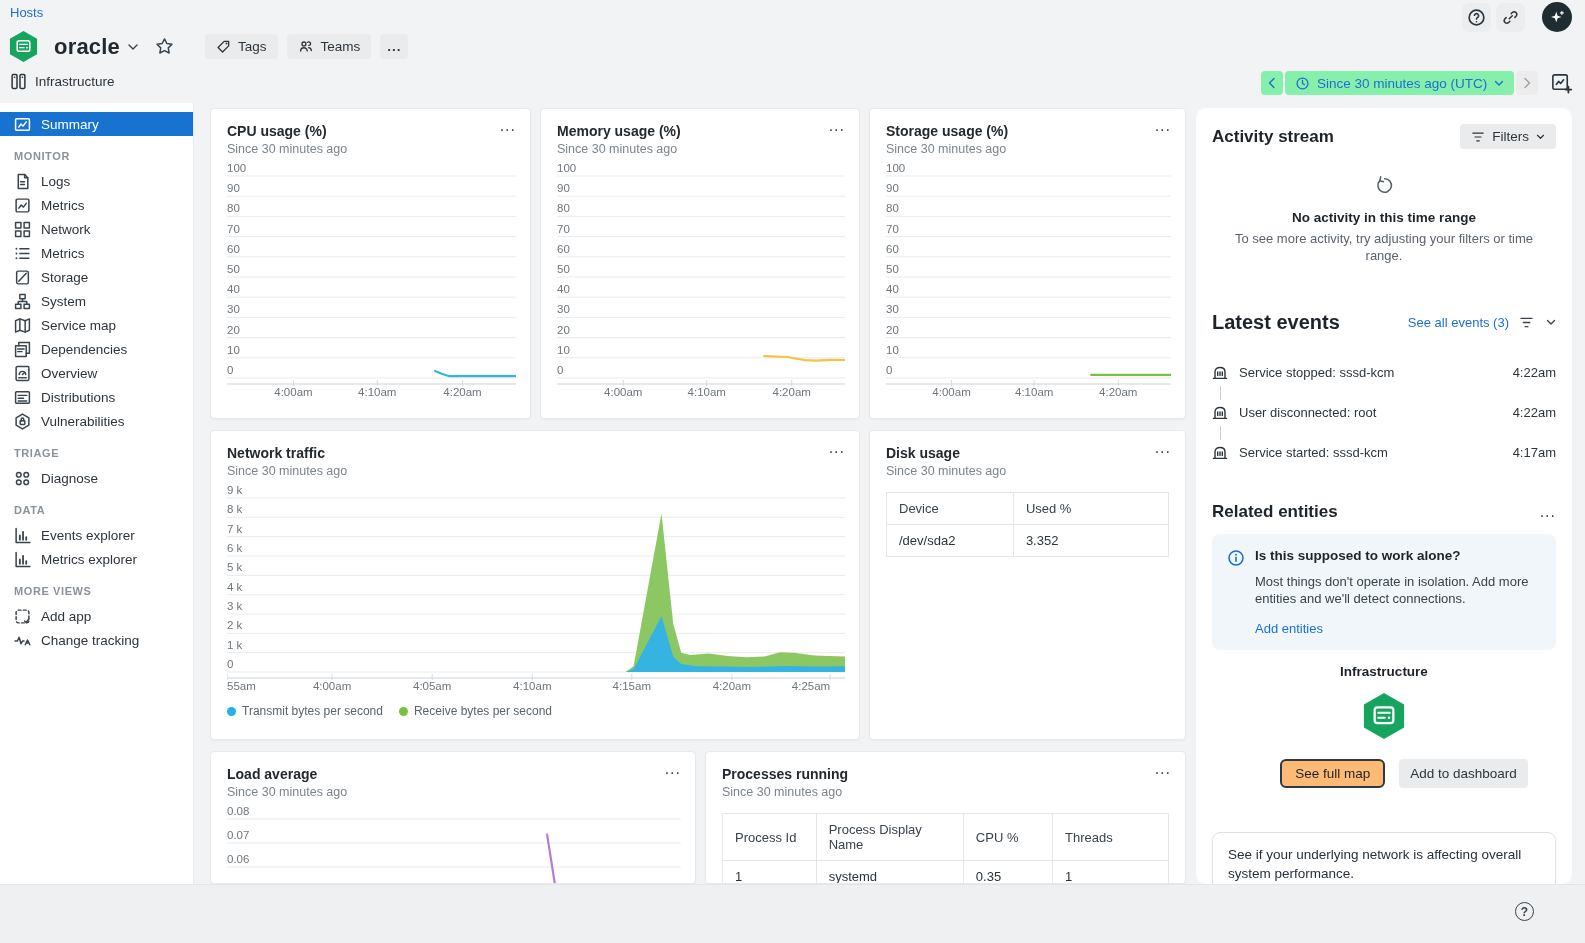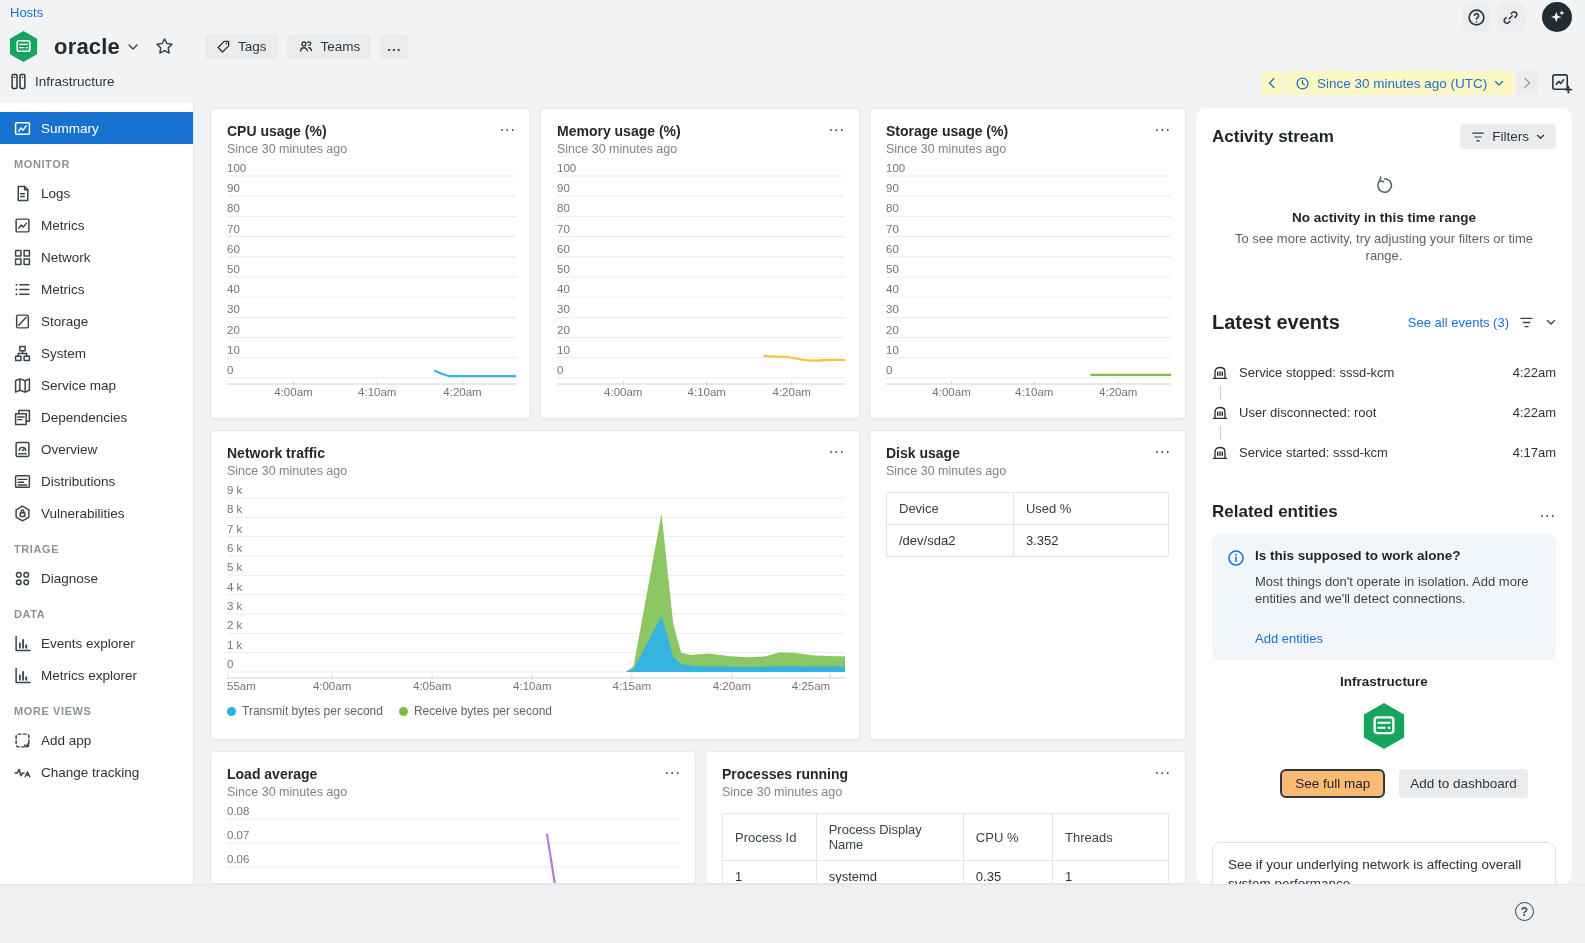--- a/index.html
+++ b/index.html
@@ -25,31 +25,31 @@
     border-radius:4px; padding:5px 11px; font-size:13.5px; color:#2c353c; cursor:pointer;
     font-family:inherit; }
   .btn-sq { width:28px; justify-content:center; padding:5px 0; font-weight:bold; letter-spacing:1px; }
   .top-icons { left:1462px; top:2px; display:flex; gap:5px; align-items:center; }
   .icon-btn { width:29px; height:29px; border-radius:7px; background:#ebedee; display:flex;
     align-items:center; justify-content:center; color:#2c353c; cursor:pointer; }
   .ai-btn { width:30px; height:30px; border-radius:50%; background:#1f2d33; color:#fff;
     display:flex; align-items:center; justify-content:center; margin-left:12px; cursor:pointer; }
   .infra-row { left:10px; top:73px; display:flex; gap:8px; align-items:center; color:#2b343b; font-size:13.5px; }
   .time-nav { left:1261px; top:71px; display:flex; gap:2px; align-items:center; }
-  .pill { height:24px; border-radius:4px; background:#fef9c3; color:#1d6fd0; display:flex;
+  .pill { height:24px; border-radius:4px; background:#86efac; color:#1d6fd0; display:flex;
     align-items:center; justify-content:center; cursor:pointer; }
   .pill-chev { width:22px; font-size:13px; }
   .pill-main { padding:0 10px; gap:7px; font-size:13.5px; }
   .pill-disabled { background:#ececec; color:#9aa1a7; }
   .dash-add { margin-left:10px; color:#2c353c; cursor:pointer; display:flex; }
 
   
   .sidebar { left:0; top:103px; width:194px; height:781px; background:#fff;
     border-right:1px solid #e7e9ea; padding-top:9px; overflow:hidden; }
-  .side-item { display:flex; align-items:center; gap:10px; height:32px; padding:0 8px 0 14px;
+  .side-item { display:flex; align-items:center; gap:10px; height:24px; padding:0 8px 0 14px;
     font-size:13.5px; color:#2c353c; cursor:pointer; white-space:nowrap; }
   .side-item svg { color:#39444c; }
   .side-item.active { background:#1773cf; color:#fff; }
   .side-item.active svg { color:#fff; }
   .side-header { font-size:11px; font-weight:bold; color:#8b939a; letter-spacing:.6px;
     padding:14px 14px 7px; }
 
   
   .card { position:absolute; background:#fff; border:1px solid #e7e9ea; border-radius:4px;
     box-shadow:0 1px 2px rgba(0,0,0,.04); padding:14px 16px; overflow:hidden; }
@@ -80,21 +80,21 @@
   .events-icons { display:flex; gap:12px; align-items:center; color:#39444c; }
   .events-list { margin-top:28px; }
   .event-row { display:flex; align-items:center; gap:11px; font-size:13px; color:#2c353c; height:22px; cursor:pointer; }
   .event-row .t { margin-left:auto; }
   .connector { width:1px; height:14px; background:#c9cdd1; margin:2px 0 2px 8px; }
   .related-head { display:flex; justify-content:space-between; align-items:center; margin-top:38px; }
   .callout { background:#f1f6fb; border-radius:8px; padding:14px 15px; margin-top:12px;
     display:flex; gap:10px; }
   .callout-title { font-weight:bold; font-size:13.5px; color:#1d2429; }
   .callout-body { font-size:13px; color:#39434b; margin-top:10px; line-height:1.32; }
-  .callout-link { color:#1a6fd4; font-size:13px; margin-top:24px; cursor:pointer; }
+  .callout-link { color:#1a6fd4; font-size:13px; margin-top:14px; cursor:pointer; }
   .info-ic { color:#1a6fd4; margin-top:1px; }
   .map-label { text-align:center; font-weight:bold; font-size:13.5px; margin-top:14px; color:#1d2429; }
   .hex-wrap { display:flex; justify-content:center; margin-top:12px; cursor:pointer; }
   .rail-buttons { display:flex; justify-content:center; gap:14px; margin-top:18px; }
   .btn-outline { background:#fdba74; border:2px solid #2b3940; border-radius:6px; padding:5px 13px;
     font-size:13.5px; color:#1d2429; cursor:pointer; font-family:inherit;margin-left:40px; }
   .note-card { border:1px solid #dfe2e4; border-radius:8px; padding:13px 15px; margin-top:44px;
     font-size:13.5px; color:#27313a; line-height:1.38; }
 
   .footer { left:0; top:884px; width:1585px; height:59px; background:#eef0f1; border-top:1px solid #e3e5e6; }

